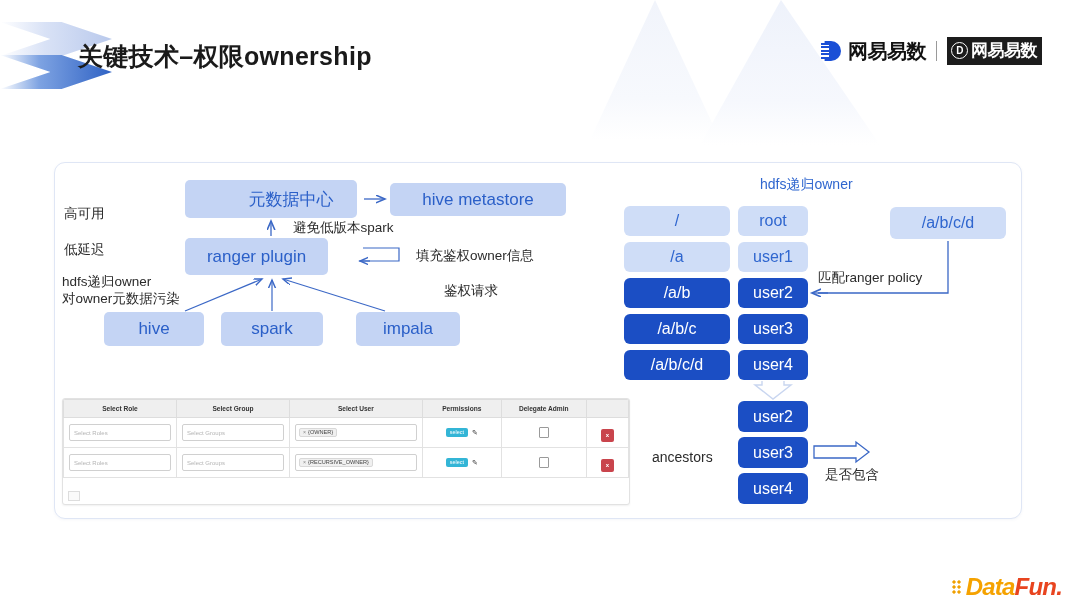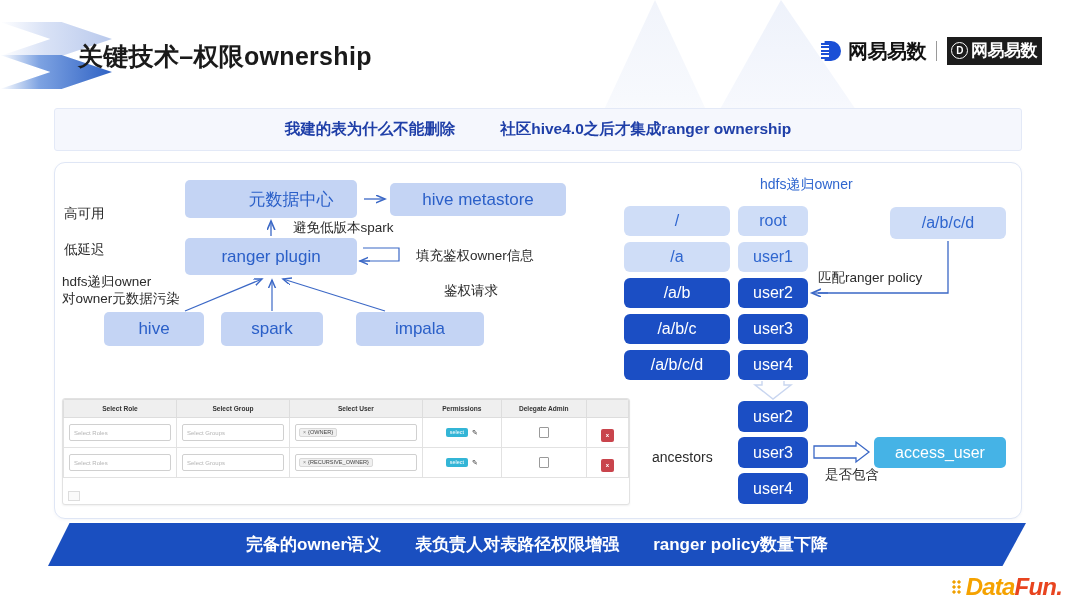--- a/index.html
+++ b/index.html
@@ -405,41 +405,37 @@
       <div class="bars"></div>
     </div>
     <div class="brand-name">网易易数</div>
     <div class="brand-sep"></div>
     <div class="brand-box">
       <span class="circ">D</span>
       <span>网易易数</span>
     </div>
   </div>
 
-  <div class="top-banner">
-    <span>我建的表为什么不能删除</span>
-    <span>社区hive4.0之后才集成ranger ownership</span>
-  </div>
 
   <div class="main-card"></div>
 
   <div class="lbl" style="left:64px; top:205px;">高可用</div>
   <div class="lbl" style="left:64px; top:241px;">低延迟</div>
   <div class="lbl" style="left:62px; top:273px;">hdfs递归owner</div>
   <div class="lbl" style="left:62px; top:290px;">对owner元数据污染</div>
 
   <div class="node lightblue" style="left:185px; top:180px; width:172px; height:38px;padding-left:40px;">元数据中心</div>
 
   <div class="node lightblue" style="left:390px; top:183px; width:176px; height:33px;">hive metastore</div>
 
-  <div class="node lightblue" style="left:185px; top:238px; width:172px; height:37px;">ranger plugin</div>
+  <div class="node lightblue" style="left:185px; top:238px; width:143px; height:37px;">ranger plugin</div>
 
   <div class="node lightblue" style="left:104px; top:312px; width:100px; height:34px;">hive</div>
   <div class="node lightblue" style="left:221px; top:312px; width:102px; height:34px;">spark</div>
-  <div class="node lightblue" style="left:356px; top:312px; width:128px; height:34px;">impala</div>
+  <div class="node lightblue" style="left:356px; top:312px; width:104px; height:34px;">impala</div>
 
   <div class="lbl" style="left:293px; top:219px;">避免低版本spark</div>
   <div class="lbl" style="left:416px; top:247px;">填充鉴权owner信息</div>
   <div class="lbl" style="left:444px; top:282px;">鉴权请求</div>
 
   <div class="lbl blue" style="left:760px; top:175px; font-size:14px;">hdfs递归owner</div>
 
   <div class="node pale" style="left:624px; top:206px; width:106px; height:30px;">/</div>
   <div class="node pale" style="left:738px; top:206px; width:70px; height:30px;">root</div>
 
@@ -456,21 +452,20 @@
   <div class="node deep" style="left:738px; top:350px; width:70px; height:30px;">user4</div>
 
   <div class="node pale" style="left:890px; top:207px; width:116px; height:32px;">/a/b/c/d</div>
   <div class="lbl" style="left:818px; top:269px;">匹配ranger policy</div>
 
   <div class="lbl" style="left:652px; top:448px; font-size:14px;">ancestors</div>
   <div class="node deep" style="left:738px; top:401px; width:70px; height:31px;">user2</div>
   <div class="node deep" style="left:738px; top:437px; width:70px; height:31px;">user3</div>
   <div class="node deep" style="left:738px; top:473px; width:70px; height:31px;">user4</div>
 
-  <div class="node cyan" style="left:874px; top:437px; width:132px; height:31px;">access_user</div>
   <div class="lbl" style="left:825px; top:466px;">是否包含</div>
 
   <svg class="arrows" viewBox="0 0 1080 609">
     <defs>
       <marker id="ah" markerWidth="9" markerHeight="9" refX="7" refY="3" orient="auto">
         <path d="M0,0 L7,3 L0,6" fill="none" stroke="#3b68c6" stroke-width="1.2"></path>
       </marker>
       <marker id="ah2" markerWidth="9" markerHeight="9" refX="7" refY="3" orient="auto">
         <path d="M0,0 L7,3 L0,6" fill="none" stroke="#3b68c6" stroke-width="1.3"></path>
       </marker>
@@ -573,25 +568,20 @@
           </td>
           <td>
             <span class="del-btn">x</span>
           </td>
         </tr>
       </tbody>
     </table>
     <div class="tbl-foot"></div>
   </div>
 
-  <div class="bottom-banner">
-    <span>完备的owner语义</span>
-    <span>表负责人对表路径权限增强</span>
-    <span>ranger policy数量下降</span>
-  </div>
 
   <div class="datafun">
     <div class="df-dots"></div>
     <div class="df-text">
       <span class="df-a">Data</span><span class="df-b">Fun.</span>
     </div>
   </div>
 
 </div>
 

